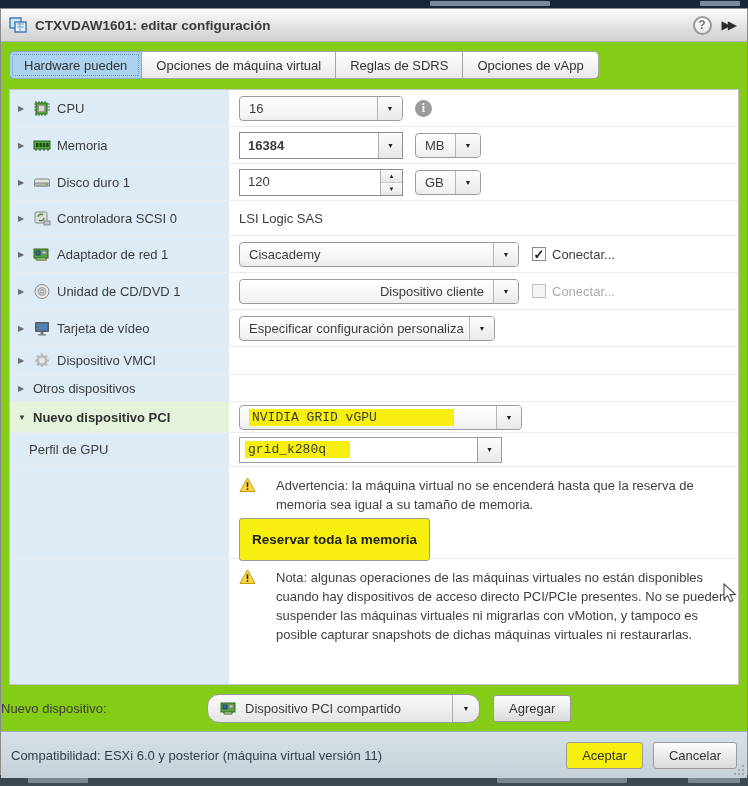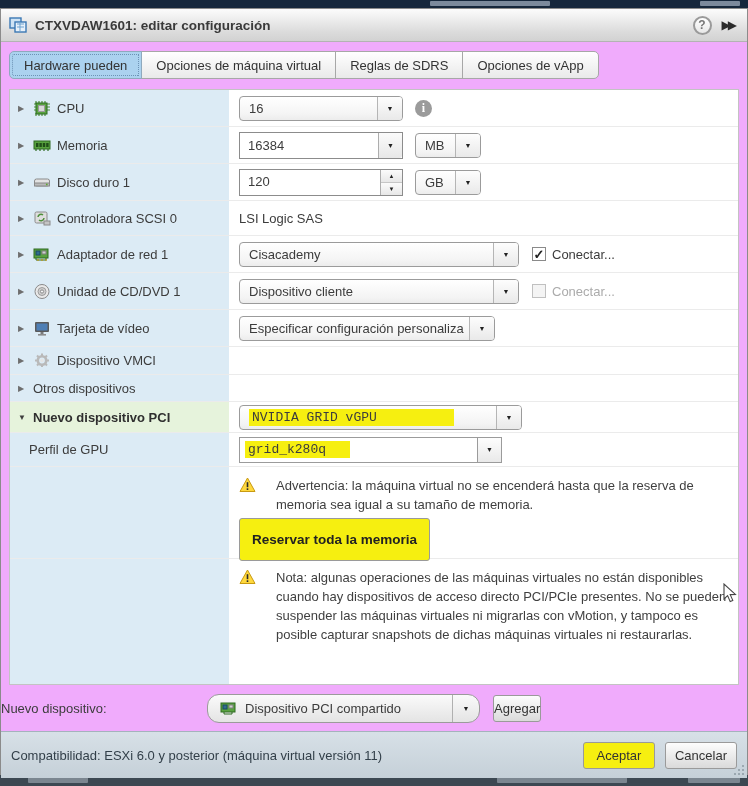--- a/index.html
+++ b/index.html
@@ -7,21 +7,21 @@
   body { font-family:"Liberation Sans", sans-serif; font-size:13px; color:#3c3c3c; background:#42505c; }
   .screen { position:relative; width:748px; height:786px; }
 
   
   .bg-top { position:absolute; top:0; left:0; right:0; height:8px; background:#16273c; }
   .bg-top .smudge { position:absolute; top:1px; height:5px; background:rgba(210,220,235,.55); border-radius:1px; }
   .bg-bottom { position:absolute; bottom:0; left:0; right:0; height:12px; background:#3c4852; }
   .bg-bottom .smudge { position:absolute; top:3px; height:6px; background:rgba(200,210,220,.45); border-radius:1px; }
 
   
-  .dialog { position:absolute; top:8px; left:0; right:0; bottom:11px; background:#f0abfc;
+  .dialog { position:absolute; top:8px; left:0; right:0; bottom:11px; background:#84cc16;
             border:1px solid #8b8b8b; display:flex; flex-direction:column; }
 
   .titlebar { height:33px; flex:none; display:flex; align-items:center; padding:0 10px 0 8px;
               background:linear-gradient(#fcfcfc,#dcdcdc 70%,#d2d2d2); border-bottom:1px solid #b3b3b3; }
   .titlebar .ticon { width:18px; height:16px; margin-right:8px; }
   .title-text { font-weight:bold; color:#3a3a3a; font-size:13.5px; flex:1; }
   .help-btn { width:19px; height:19px; border-radius:50%; border:2px solid #9a9a9a;
               background:linear-gradient(#fff,#e8e8e8); color:#777; font-weight:bold; font-size:12px;
               display:flex; align-items:center; justify-content:center; margin-right:10px; }
   .ff-btn { color:#2b2b2b; font-size:12px; letter-spacing:-3px; padding-right:3px; }
@@ -50,21 +50,21 @@
   .indent-label { padding-left:11px; }
 
   
   .combo { display:flex; align-items:center; height:25px; border:1px solid #9b9b9b; border-radius:4px;
            background:linear-gradient(#ffffff,#f4f4f4 75%,#ececec); overflow:hidden; }
   .combo .val { flex:1; padding:0 9px; white-space:nowrap; overflow:hidden; }
   .combo .arr { width:25px; align-self:stretch; border-left:1px solid #b5b5b5; display:flex;
                 align-items:center; justify-content:center; font-size:7px; color:#222;
                 background:linear-gradient(#fdfdfd,#e9e9e9); }
   .editcombo { display:flex; align-items:center; height:27px; border:1px solid #8c8c8c; background:#fff; }
-  .editcombo .val { flex:1; padding:0 8px; }
+  .editcombo .val { flex:1; padding:0 8px;font-weight:bold; }
   .editcombo .arr { width:24px; align-self:stretch; border-left:1px solid #adadad; display:flex;
                     align-items:center; justify-content:center; font-size:7px; color:#222;
                     background:linear-gradient(#fbfbfb,#e7e7e7); border-radius:0 3px 3px 0; }
   .spinner { display:flex; align-items:stretch; height:27px; border:1px solid #8c8c8c; background:#fff; }
   .spinner .val { flex:1; padding:4px 8px 0 8px; }
   .spinner .btns { width:22px; border-left:1px solid #adadad; display:flex; flex-direction:column; }
   .spinner .btns span { flex:1; display:flex; align-items:center; justify-content:center; font-size:6px;
                         color:#222; background:linear-gradient(#fbfbfb,#e7e7e7); }
   .spinner .btns span:first-child { border-bottom:1px solid #c6c6c6; }
   .flatcombo { display:flex; align-items:stretch; height:26px; border:1px solid #9b9b9b; background:#fff; }
@@ -88,21 +88,21 @@
 
   
   .device-row { height:46px; flex:none; display:flex; align-items:center; }
   .device-label { width:200px; color:#3c3c3c; }
   .device-combo { width:273px; margin-left:6px; height:29px; display:flex; align-items:center;
                   border:1px solid #9b9b9b; border-radius:12px; background:linear-gradient(#fafafa,#e4e4e4); overflow:hidden; }
   .device-combo .dicon { width:18px; height:15px; margin:0 7px 0 12px; flex:none; }
   .device-combo .val { flex:1; white-space:nowrap; }
   .device-combo .arr { width:27px; align-self:stretch; border-left:1px solid #b0b0b0; display:flex;
                        align-items:center; justify-content:center; font-size:7px; color:#222; }
-  .btn { height:27px; padding:0 0; border:1px solid #9a9a9a; border-radius:3px;
+  .btn { height:27px; padding:0 15px; border:1px solid #9a9a9a; border-radius:3px;
          background:linear-gradient(#fdfdfd,#dadada); font-size:13px; color:#333; font-family:"Liberation Sans",sans-serif; }
   .add-btn { margin-left:13px; }
 
   
   .footer { margin-top:auto; height:47px; flex:none; background:linear-gradient(#d7e0e7,#c5d0d8);
             border-top:1px solid #a4b2bc; display:flex; align-items:center; padding:0 10px; position:relative; }
   .compat { flex:1; color:#323f49; }
   .btn.yellow { background:#f6ef10; }
   .footer .btn { margin-left:10px; min-width:72px; }
   .grip { position:absolute; right:2px; bottom:2px; width:12px; height:12px; opacity:.6; }
@@ -264,21 +264,21 @@
         <div class="left-cell">
           <span class="expander">▶</span>
           <svg class="row-icon" viewBox="0 0 18 17">
             <circle cx="9" cy="8.5" r="7" fill="#e9e9e9" stroke="#8a8a8a"></circle>
             <circle cx="9" cy="8.5" r="4" fill="#d0d0d0" stroke="#9c9c9c"></circle>
             <circle cx="9" cy="8.5" r="1.6" fill="#f6f6f6" stroke="#8a8a8a"></circle>
           </svg>
           <span class="row-label">Unidad de CD/DVD 1</span>
         </div>
         <div class="right-cell">
-          <div class="combo" style="width:280px;">
+          <div class="combo" style="width:280px;text-align:right;">
             <span class="val">Dispositivo cliente</span>
             <span class="arr">▼</span>
           </div>
           <span class="checkbox off"></span>
           <span class="cb-label disabled">Conectar...</span>
         </div>
       </div>
 
       <div class="hw-row" style="height:37px;">
         <div class="left-cell">

